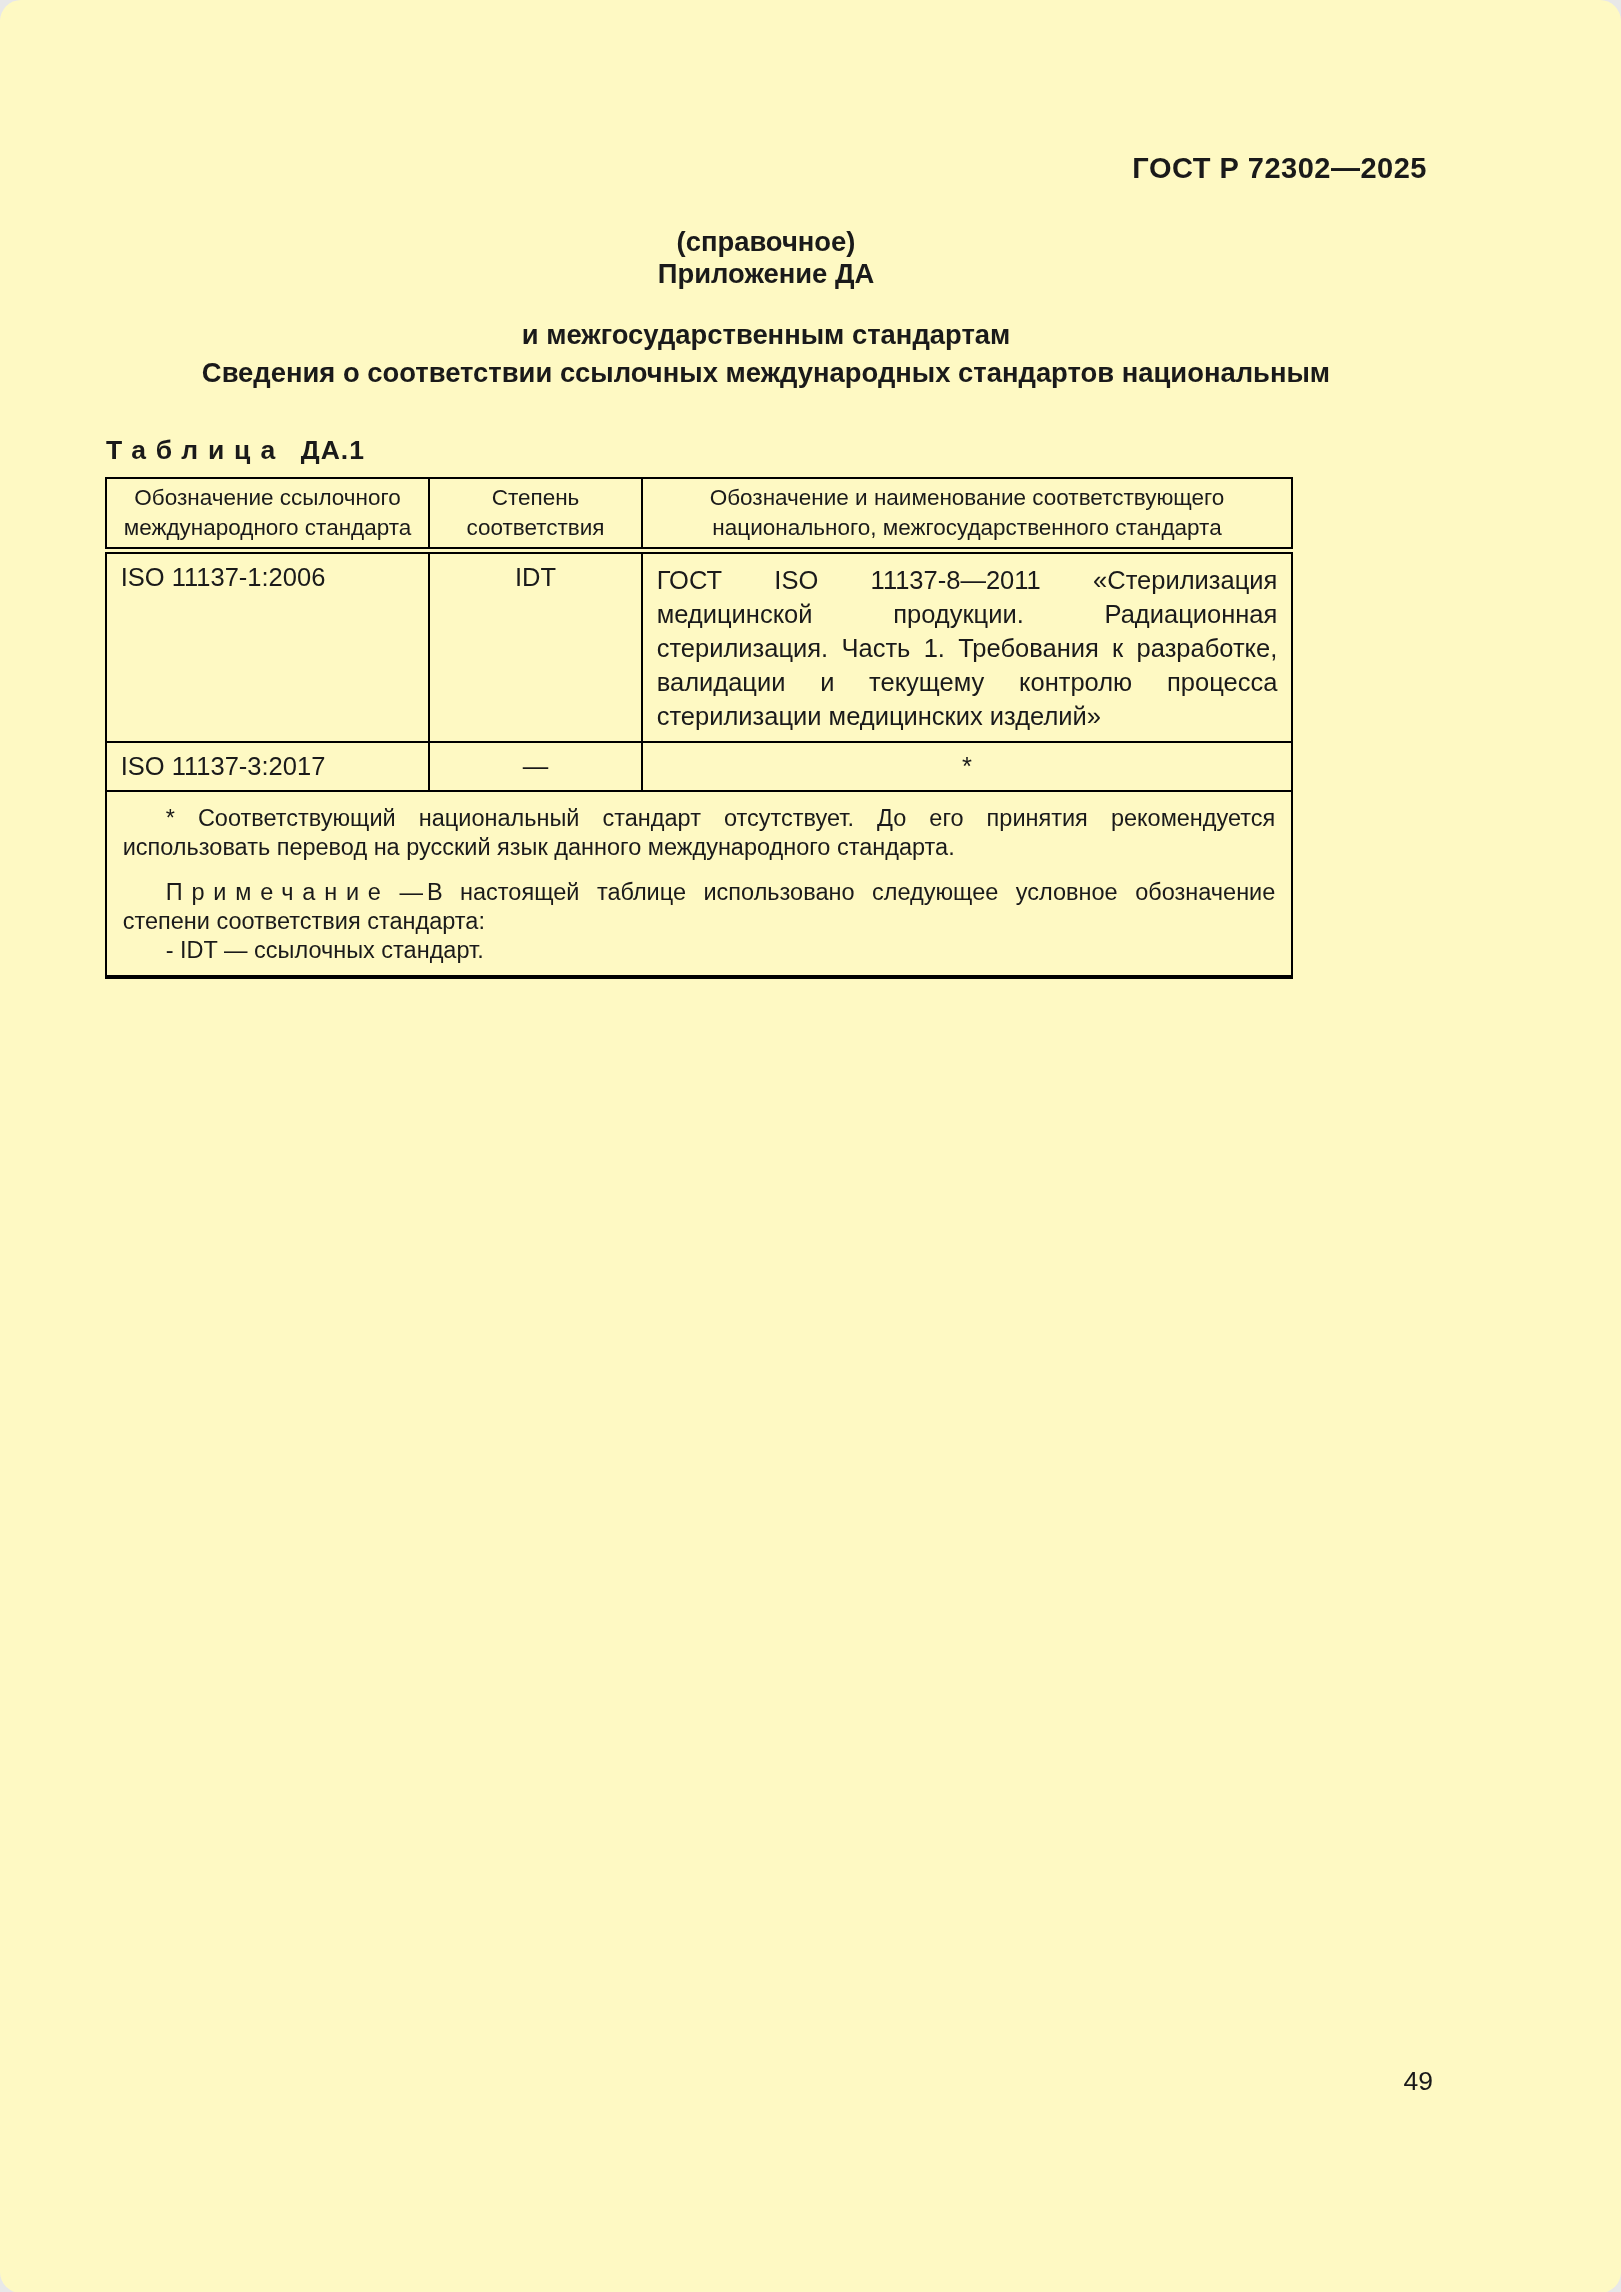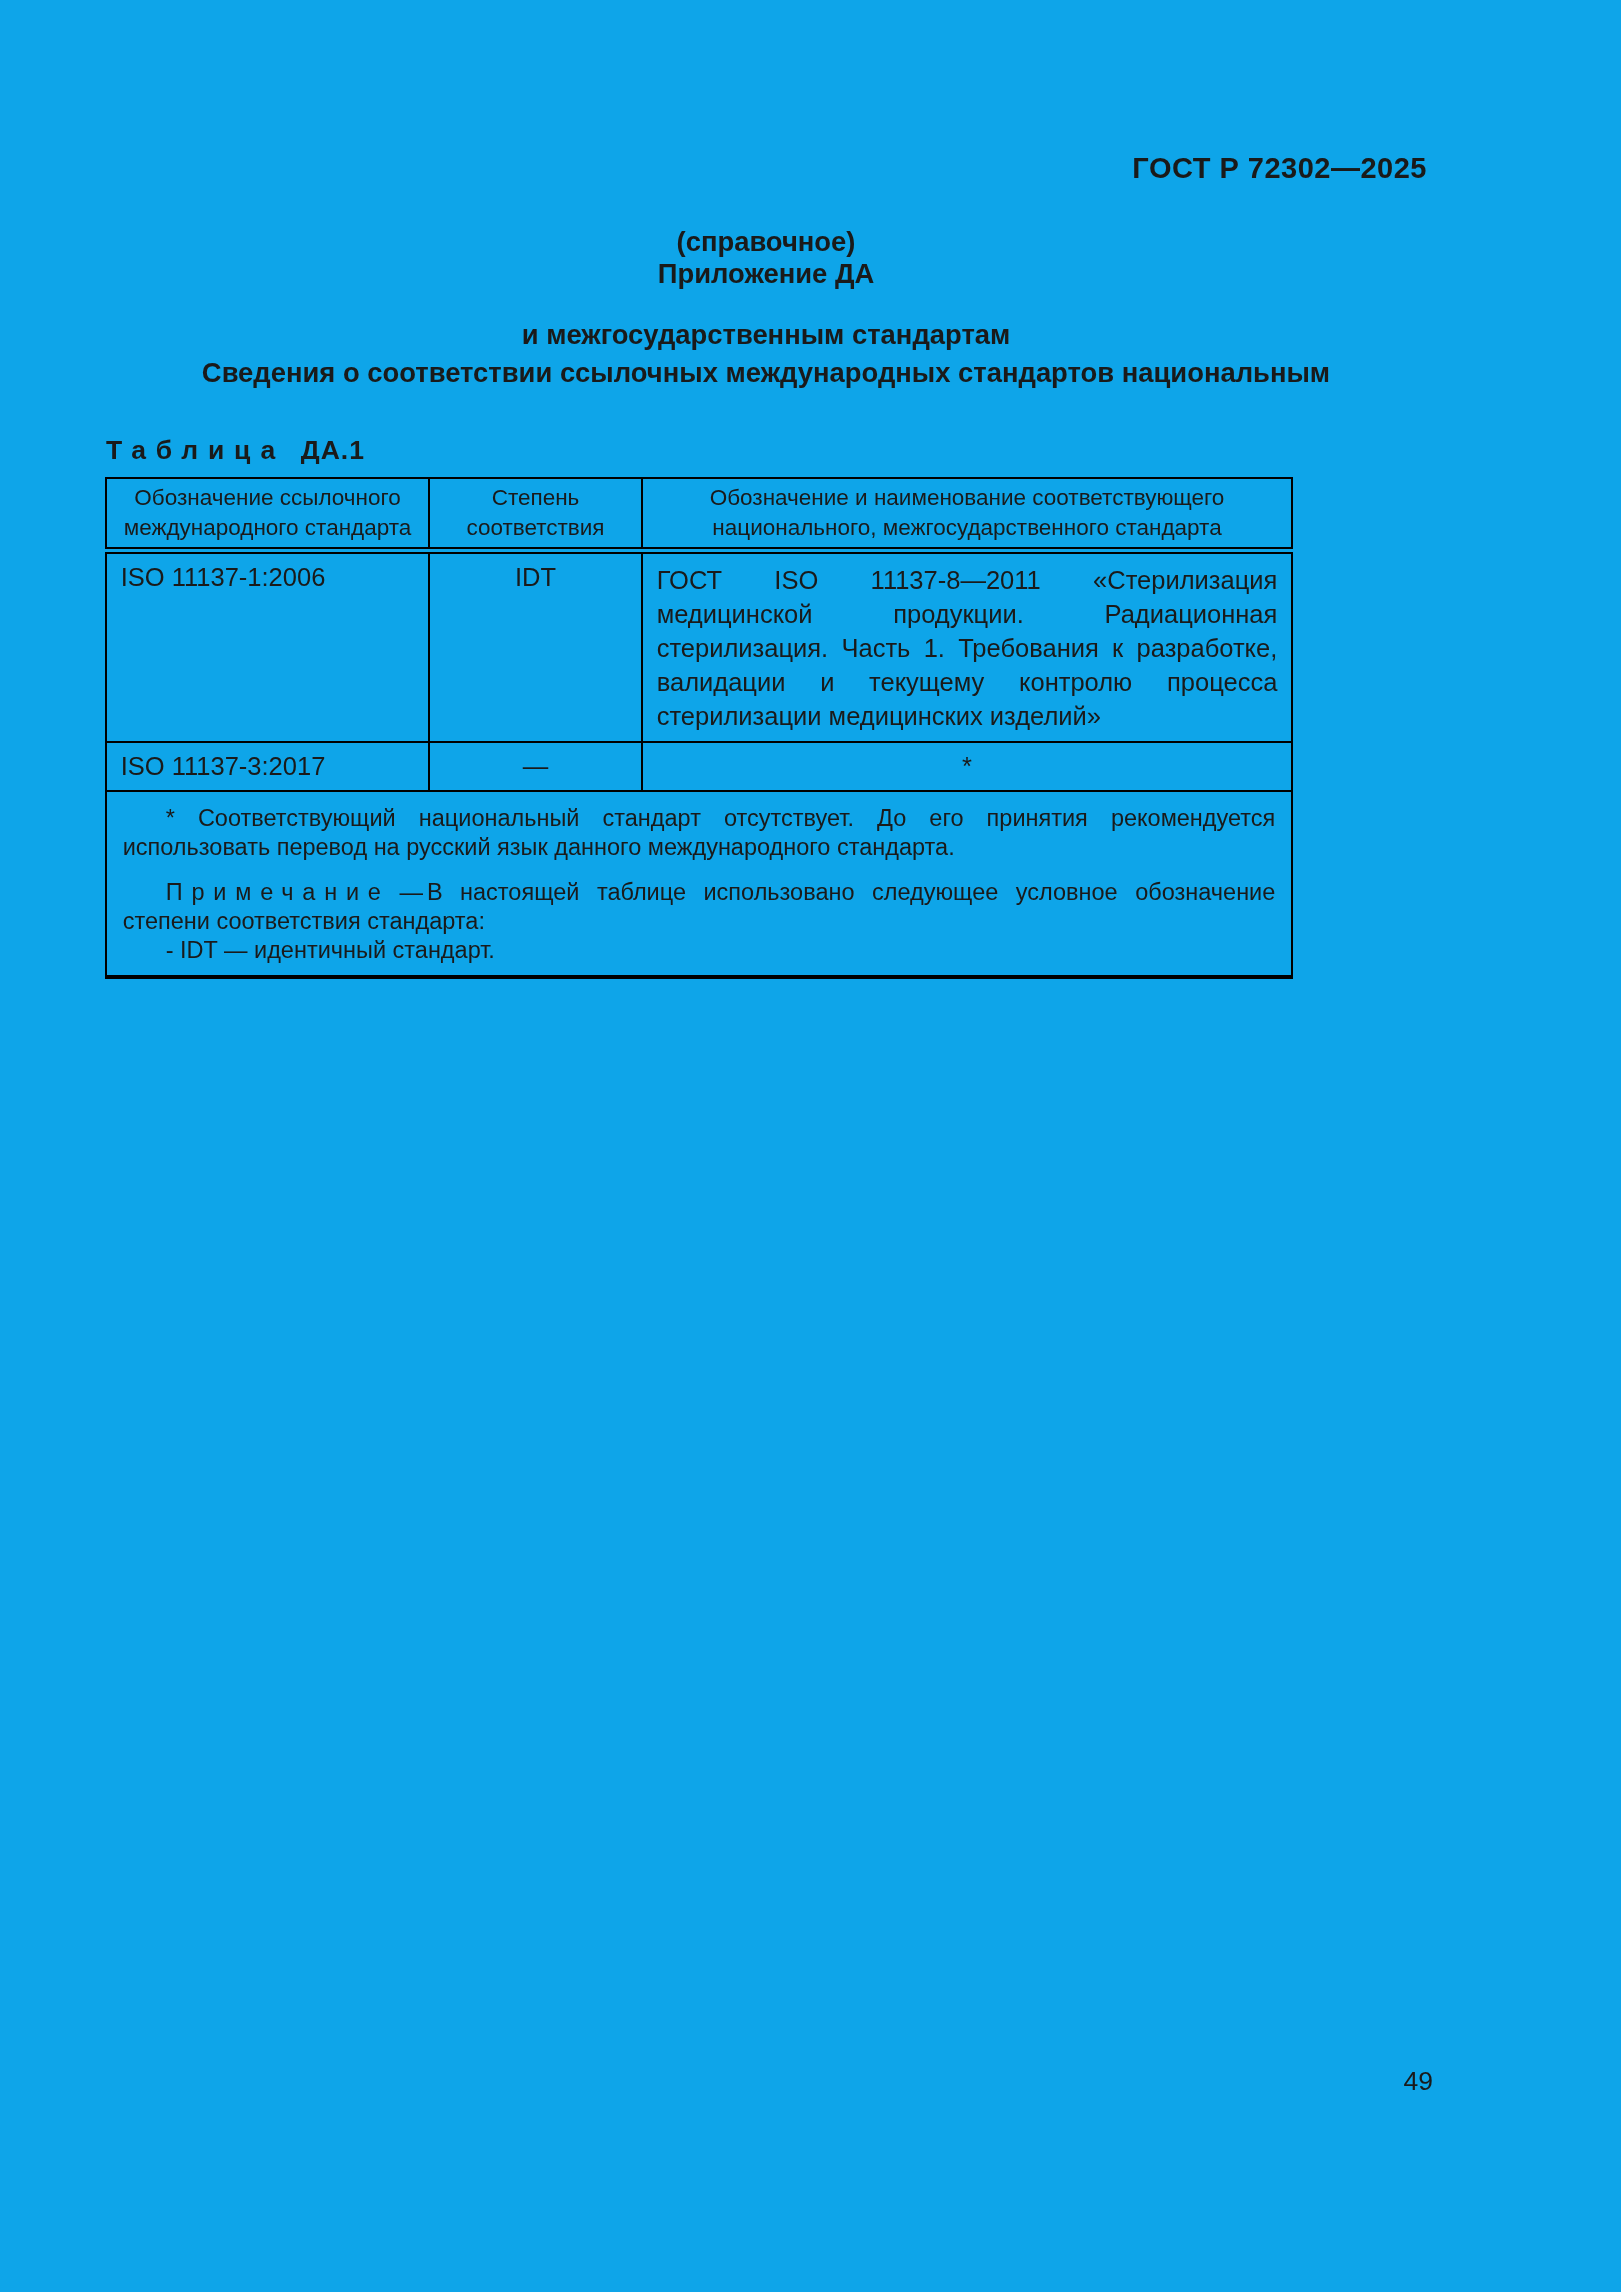--- a/index.html
+++ b/index.html
@@ -4,24 +4,25 @@
 <style>
   html, body {
     margin: 0;
     padding: 0;
     background: #e8e8e8;
   }
   .page {
     position: relative;
     width: 1621px;
     height: 2293px;
-    background: #0ea5e9;
+    background: #fef9c3;
     font-family: "Liberation Sans", sans-serif;
     color: #1a1a1a;
     overflow: hidden;
+    border-radius: 21px;
   }
   .doc-ref {
     position: absolute;
     top: 152px;
     left: 105px;
     width: 1322px;
     text-align: right;
     font-size: 29px;
     font-weight: 700;
     letter-spacing: 0.5px;
@@ -173,21 +174,21 @@
         <td class="cell-std">ISO 11137-3:2017</td>
         <td class="cell-deg">—</td>
         <td class="cell-match cell-match-center">*</td>
       </tr>
       <tr class="notes-row">
         <td colspan="3">
           <p class="footnote">* Соответствующий национальный стандарт отсутствует. До его принятия рекомендуется использовать перевод на русский язык данного международного стандарта.</p>
           <p class="note">
             <span class="note-label">Примечание</span><span class="note-sep">—</span><span>В настоящей таблице использовано следующее условное обозначение степени соответствия стандарта:</span>
           </p>
-          <p class="note-item">- IDT — идентичный стандарт.</p>
+          <p class="note-item">- IDT — ссылочных стандарт.</p>
         </td>
       </tr>
     </tbody>
   </table>
 
   <div class="page-number">49</div>
 
 </div>
 
 

